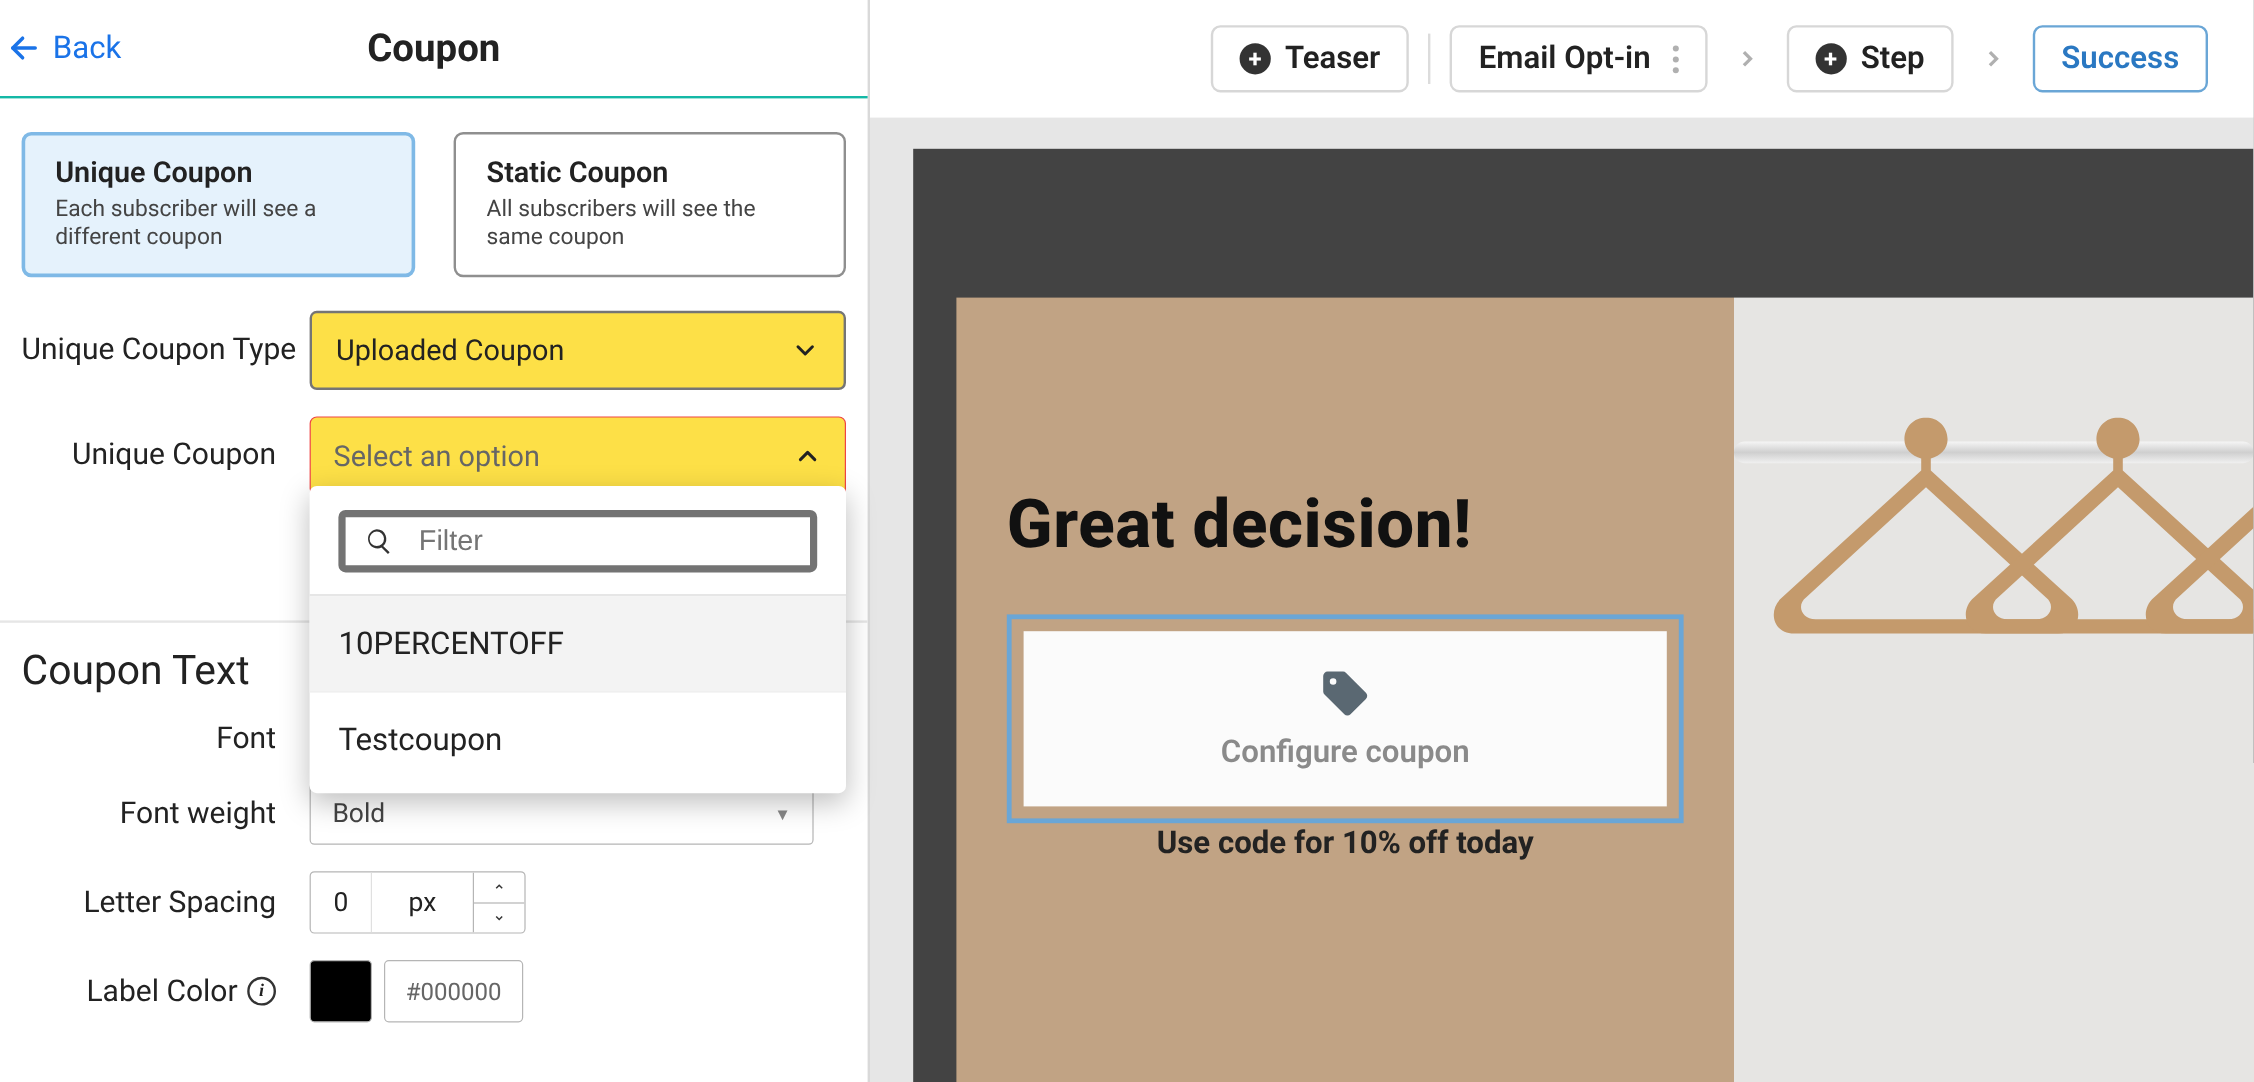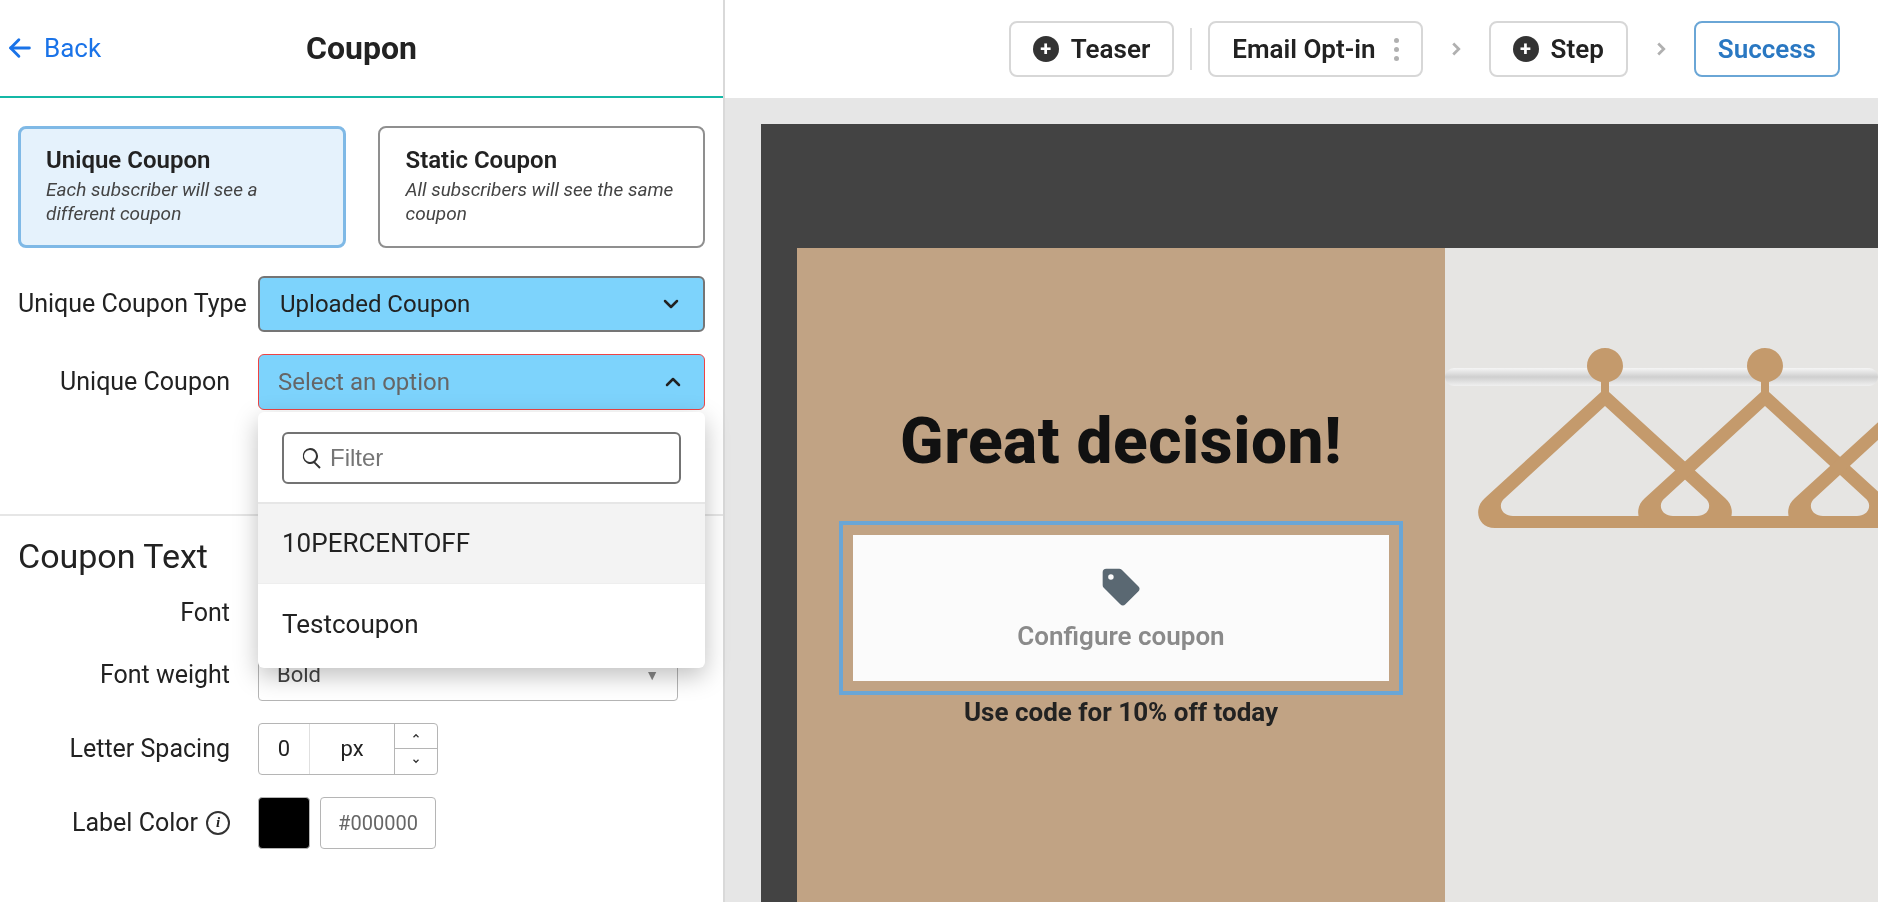--- a/index.html
+++ b/index.html
@@ -72,21 +72,20 @@
   .mode-card .title {
     font-size: 24px;
     font-weight: 600;
     color: #222;
     margin-bottom: 4px;
   }
   .mode-card .desc {
     font-size: 19px;
     color: #444;
     line-height: 1.25;
-    font-style: italic;
   }
 
   .form-row {
     display: flex;
     align-items: center;
     margin-bottom: 22px;
   }
   .form-label-wide {
     width: 240px;
     font-size: 25px;
@@ -100,24 +99,24 @@
     text-align: center;
     padding-right: 28px;
     display: flex;
     align-items: center;
     justify-content: flex-end;
     gap: 8px;
   }
 
   .select-box {
     flex: 1;
-    height: 56px;
+    height: 66px;
     border: 2px solid #757575;
     border-radius: 6px;
-    background: #7dd3fc;
+    background: #fde047;
     display: flex;
     align-items: center;
     justify-content: space-between;
     padding: 0 20px;
     font-size: 24px;
     cursor: pointer;
   }
   .select-box.open {
     border: 1px solid #ef4444;
     padding: 0 19px;
@@ -138,23 +137,23 @@
     z-index: 20;
     padding-bottom: 4px;
   }
   .dropdown-filter-wrap {
     padding: 20px 24px 18px 24px;
     border-bottom: 2px solid #e6e6e6;
   }
   .dropdown-filter {
     display: flex;
     align-items: center;
-    gap: 6px;
+    gap: 21px;
     height: 52px;
-    border: 2px solid #737373;
+    border: 6px solid #737373;
     border-radius: 6px;
     padding: 0 16px;
   }
   .dropdown-filter svg { width: 24px; height: 24px; fill: #333; }
   .dropdown-filter input {
     border: none;
     outline: none;
     font-size: 24px;
     flex: 1;
     background: transparent;
@@ -340,23 +339,22 @@
   .popup-card {
     position:absolute;
     left: 36px;
     top: 124px;
     width: 648px;
     height: 656px;
     background: #c1a384;
     padding: 48px 42px 0 42px;
   }
   .popup-headline {
-    font-size: 64px;
+    font-size: 56px;
     font-weight: 800;
-    text-align: center;
     color: #111;
     margin-top: 108px;
     margin-bottom: 42px;
     letter-spacing: 0.5px;
   }
   .coupon-block {
     border: 4px solid #6aa6d6;
     padding: 10px;
   }
   .coupon-inner {

